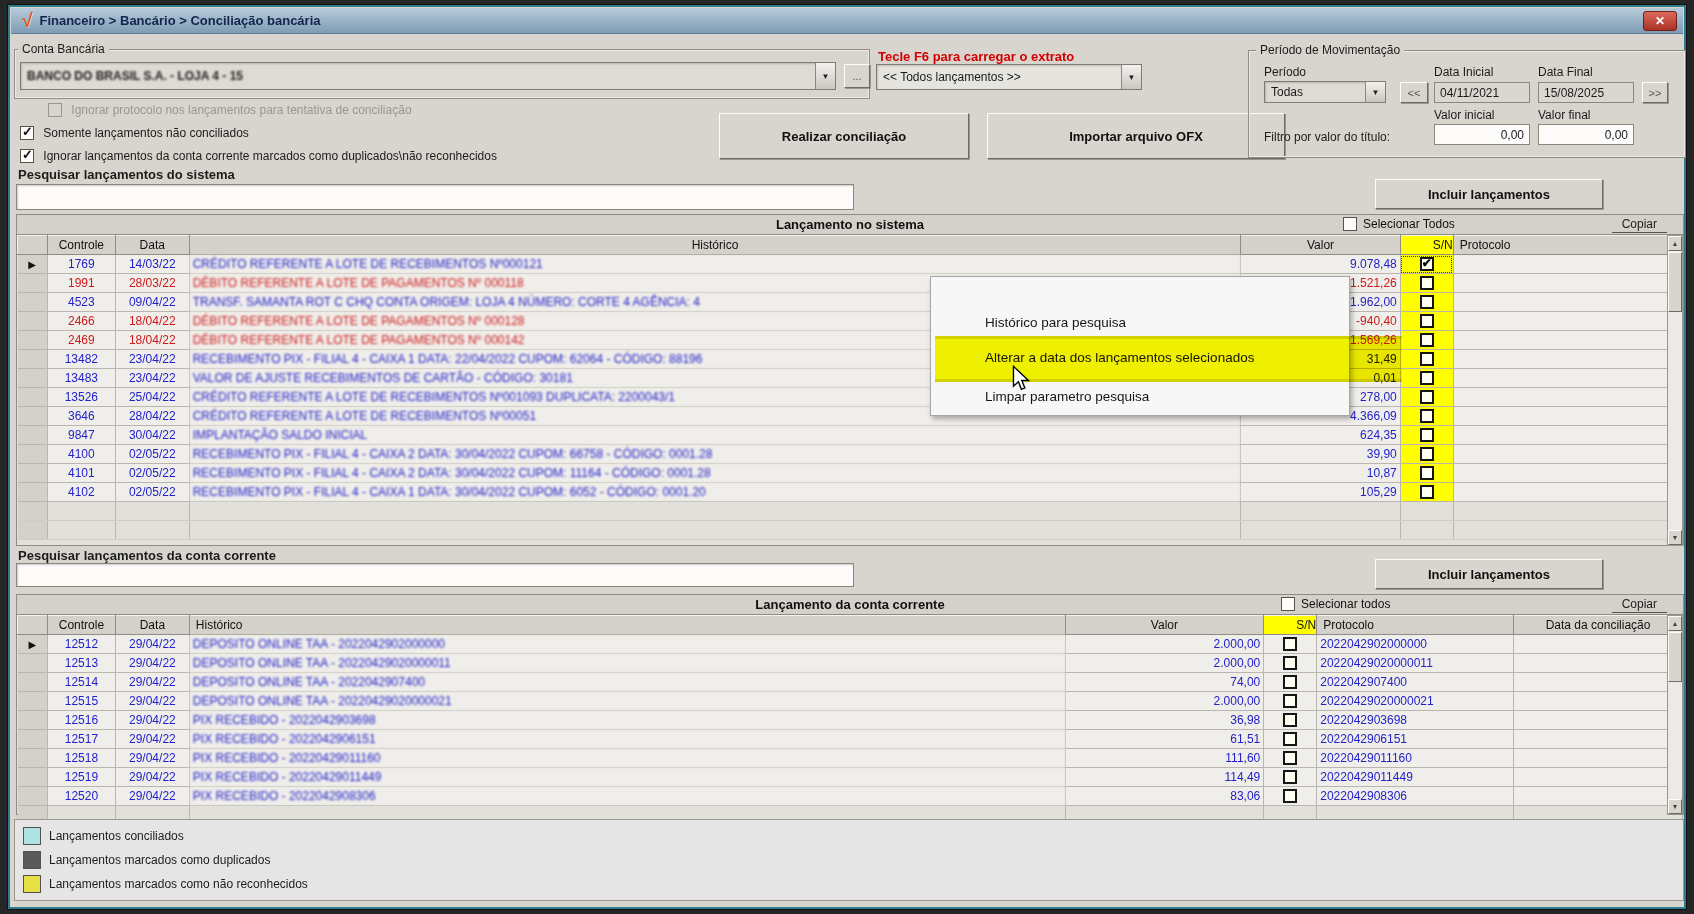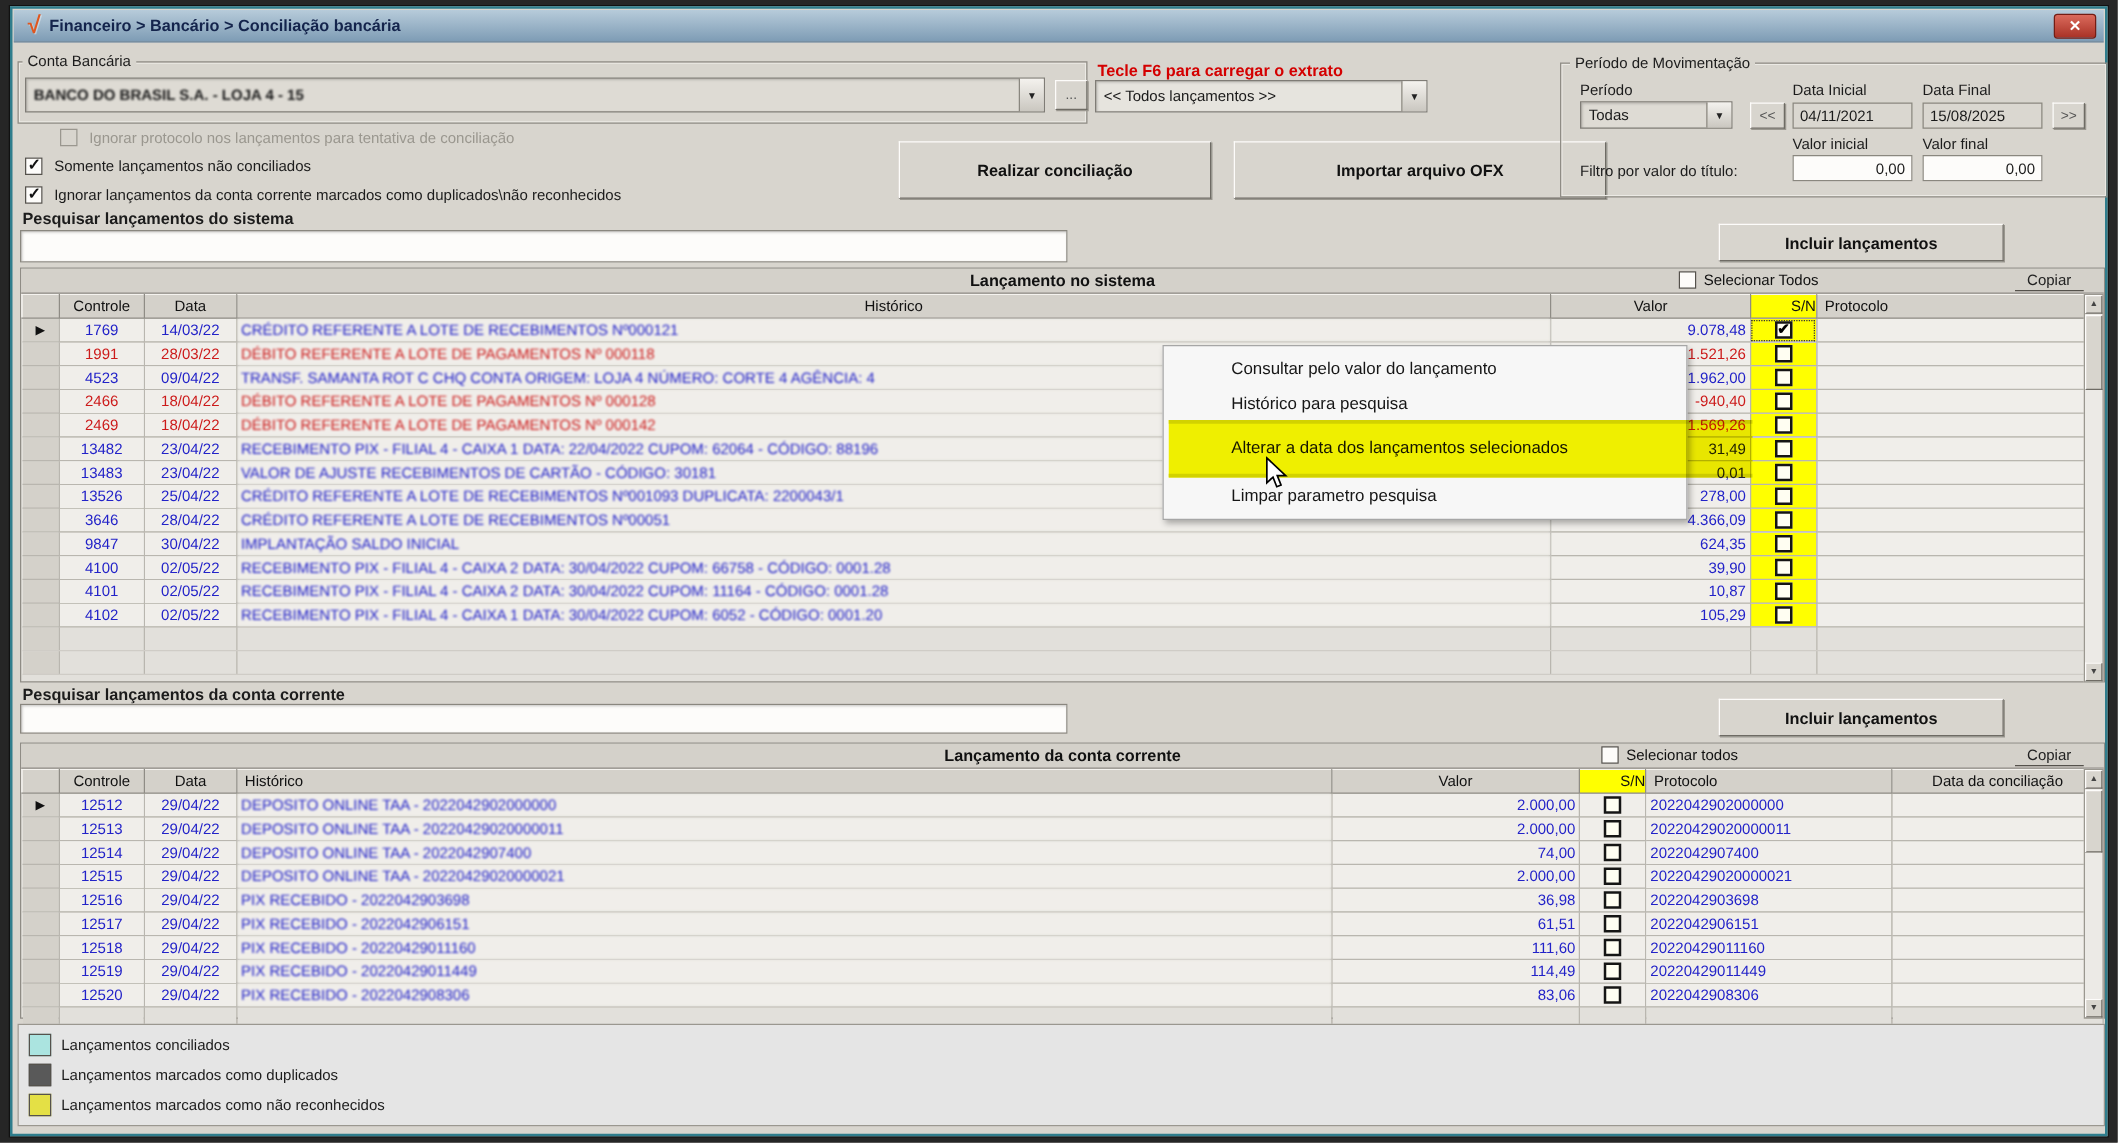--- a/index.html
+++ b/index.html
@@ -323,21 +323,20 @@
         </tbody>
     </table>
     <div class="scrollbar" style="right:0; top:20px; height:311px;">
       <div class="sb-btn" style="top:0;">▲</div>
       <div class="thumb" style="top:16px; height:60px;"></div>
       <div class="sb-btn" style="bottom:0;">▼</div>
     </div>
   </div>
 
   <div class="ctxmenu" style="left:920px; top:269px; width:420px; height:140px;">
-    <div class="item" style="top:10px;">Consultar pelo valor do lançamento</div>
     <div class="item" style="top:38px;">Histórico para pesquisa</div>
     <div class="item" style="top:73px;">Alterar a data dos lançamentos selecionados</div>
     <div class="item" style="top:112px;">Limpar parametro pesquisa</div>
   </div>
   <div class="hlband" style="left:925px; top:329px; width:467px; height:46px;"></div>
   <svg class="cursor" style="left:1000px; top:358px;" width="22" height="26" viewBox="0 0 13 19">
     <path d="M1,1 L1,15.5 L4.6,12.2 L6.8,17.8 L9.3,16.8 L7.1,11.3 L12,11.3 Z" fill="#fff" stroke="#000" stroke-width="1"></path>
   </svg>
 
   <span class="lbl boldlbl" style="left:8px; top:541px; font-size:13px;">Pesquisar lançamentos da conta corrente</span>

